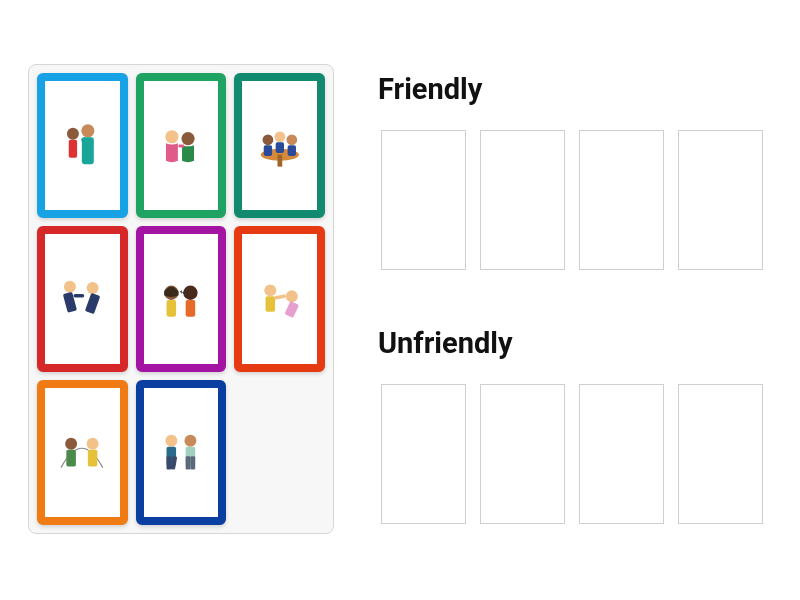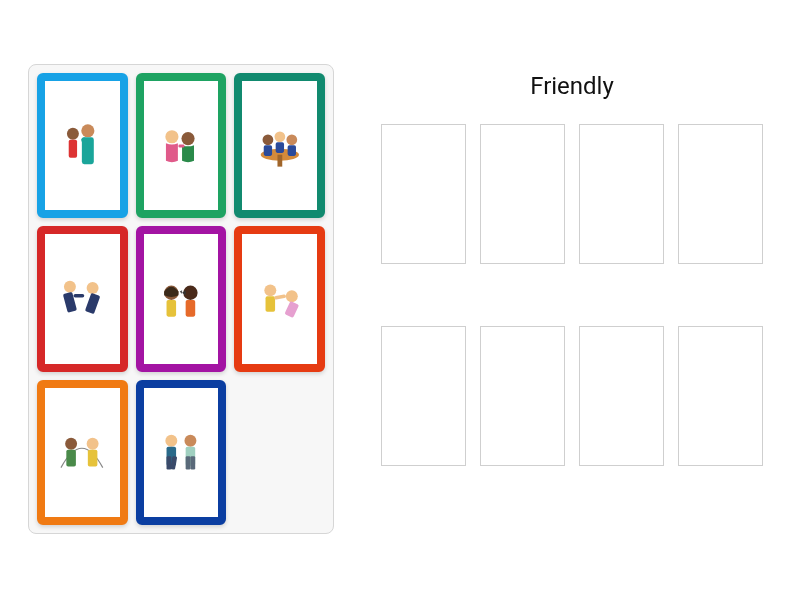--- a/index.html
+++ b/index.html
@@ -48,23 +48,23 @@
       justify-content: center;
     }
     .option {
       position: absolute;
       left: 378px;
       width: 388px;
     }
     .option-1 { top: 72px; }
     .option-2 { top: 326px; }
     .option-title {
-      font-size: 24px;
-      font-weight: 400;
-      text-align: center;
+      font-size: 29px;
+      font-weight: 700;
+      text-align: left;
       color: #111;
       margin-bottom: 24px;
     }
     .slot-row {
       display: flex;
       gap: 14px;
       justify-content: center;
     }
     .slot {
       width: 85px;
@@ -181,19 +181,20 @@
   <div class="option-title">Friendly</div>
   <div class="slot-row">
     <div class="slot"></div>
     <div class="slot"></div>
     <div class="slot"></div>
     <div class="slot"></div>
   </div>
 </div>
 
 <div class="option option-2">
+  <div class="option-title">Unfriendly</div>
   <div class="slot-row">
     <div class="slot"></div>
     <div class="slot"></div>
     <div class="slot"></div>
     <div class="slot"></div>
   </div>
 </div>
 
 </body></html>

